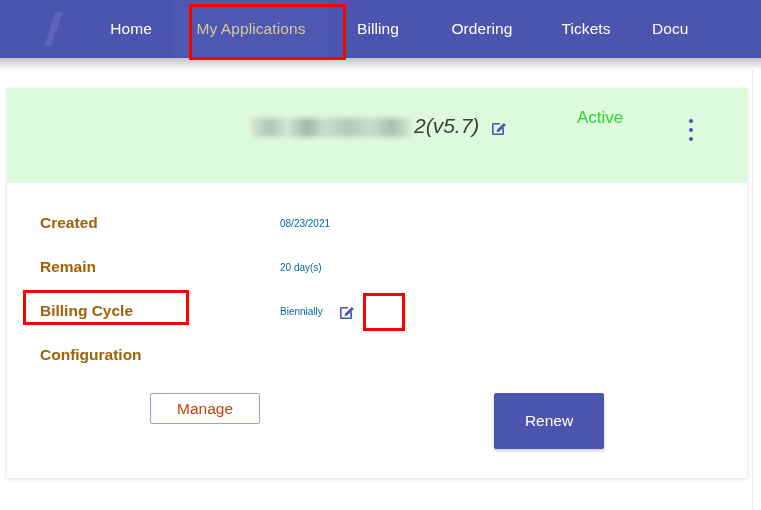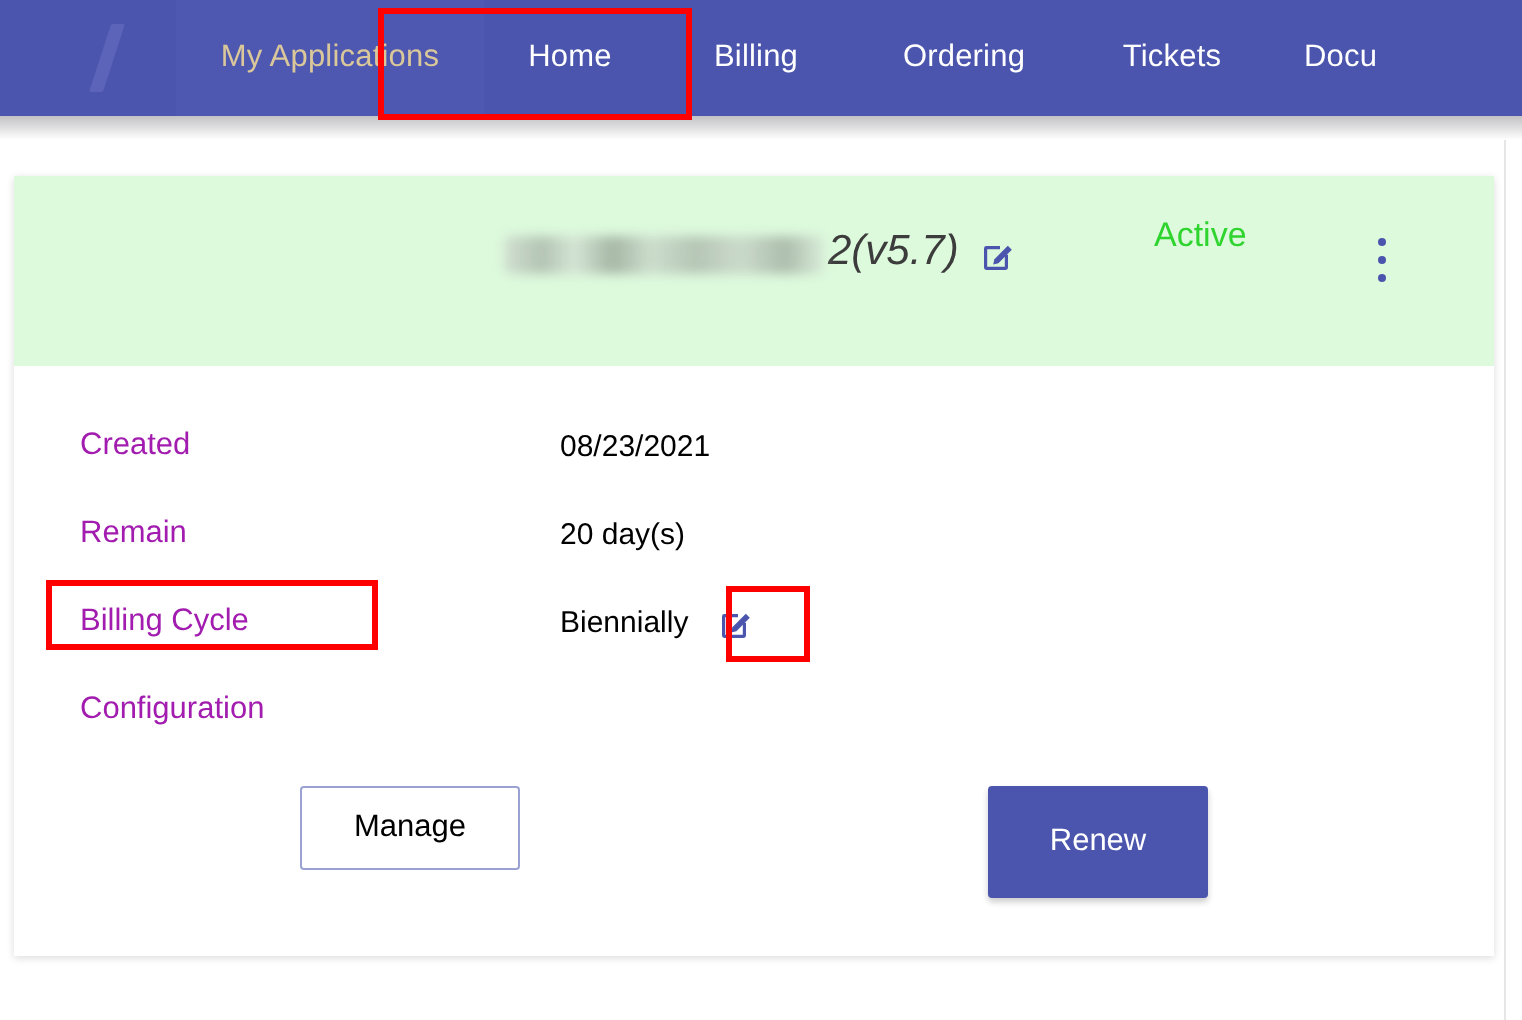--- a/index.html
+++ b/index.html
@@ -171,29 +171,29 @@
   .detail-row {
     position: relative;
     height: 44px;
     display: flex;
     align-items: center;
   }
   .detail-label {
     position: absolute;
     left: 33px;
     font-size: 15.5px;
-    font-weight: normal;
-    color: #a21caf;
+    font-weight: bold;
+    color: #a16207;
     white-space: nowrap;
   }
   .detail-value {
     position: absolute;
     left: 273px;
-    font-size: 15px;
-    color: #000000;
+    font-size: 10px;
+    color: #0369a1;
     white-space: nowrap;
     display: flex;
     align-items: center;
   }
 
   
   .btn-row {
     position: absolute;
     left: 0;
     top: 200px;
@@ -206,24 +206,24 @@
     cursor: pointer;
     display: flex;
     align-items: center;
     justify-content: center;
     box-sizing: border-box;
   }
   .btn-manage {
     left: 143px;
     top: 10px;
     width: 110px;
-    height: 42px;
+    height: 31px;
     background: #ffffff;
     border: 1px solid #9aa2d4;
-    color: #000000;
+    color: #c2410c;
     border-radius: 2px;
   }
   .btn-renew {
     left: 487px;
     top: 10px;
     width: 110px;
     height: 56px;
     background: #4b55ad;
     border: 1px solid #4b55ad;
     color: #ffffff;
@@ -255,25 +255,25 @@
   }
 </style>
 </head>
 <body>
 
 <div class="navbar">
   <div class="nav-logo">
     <span class="slash"></span>
   </div>
   <div class="nav-items">
+    <div class="nav-item home">
+      <span>Home</span>
+    </div>
     <div class="nav-item myapps">
       <span>My Applications</span>
-    </div>
-    <div class="nav-item home">
-      <span>Home</span>
     </div>
     <div class="nav-item billing">
       <span>Billing</span>
     </div>
     <div class="nav-item ordering">
       <span>Ordering</span>
     </div>
     <div class="nav-item tickets">
       <span>Tickets</span>
     </div>

